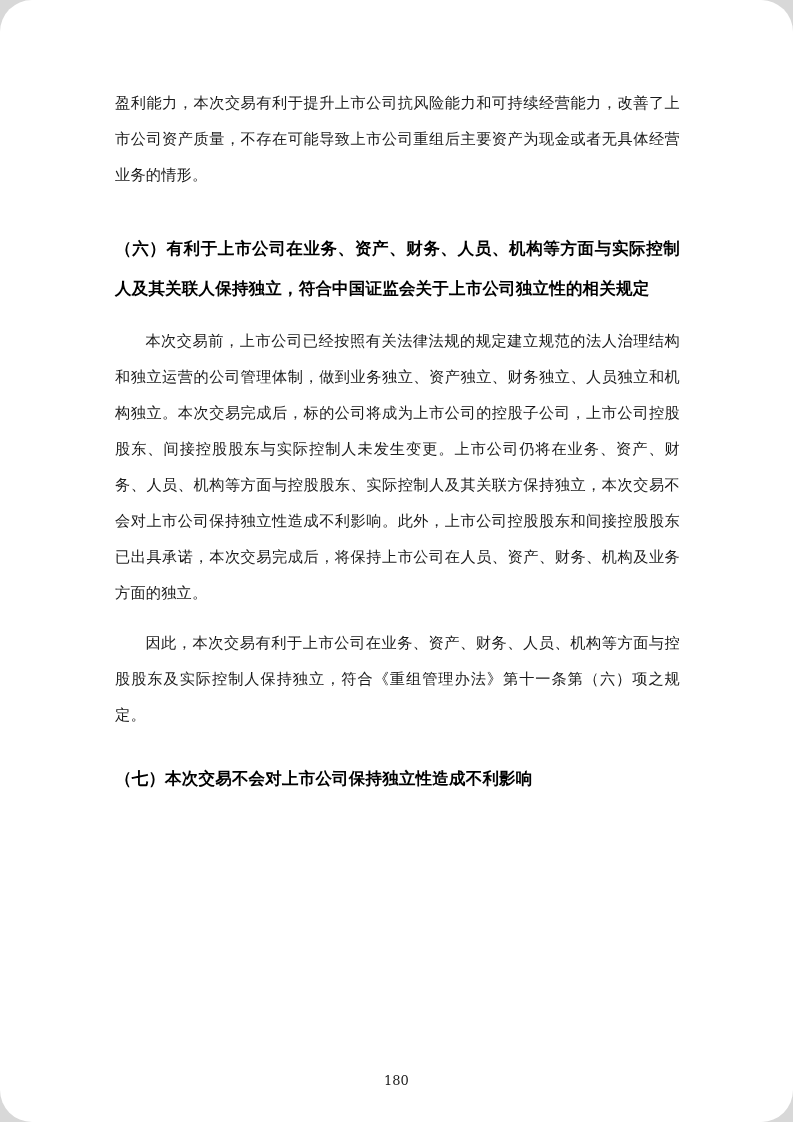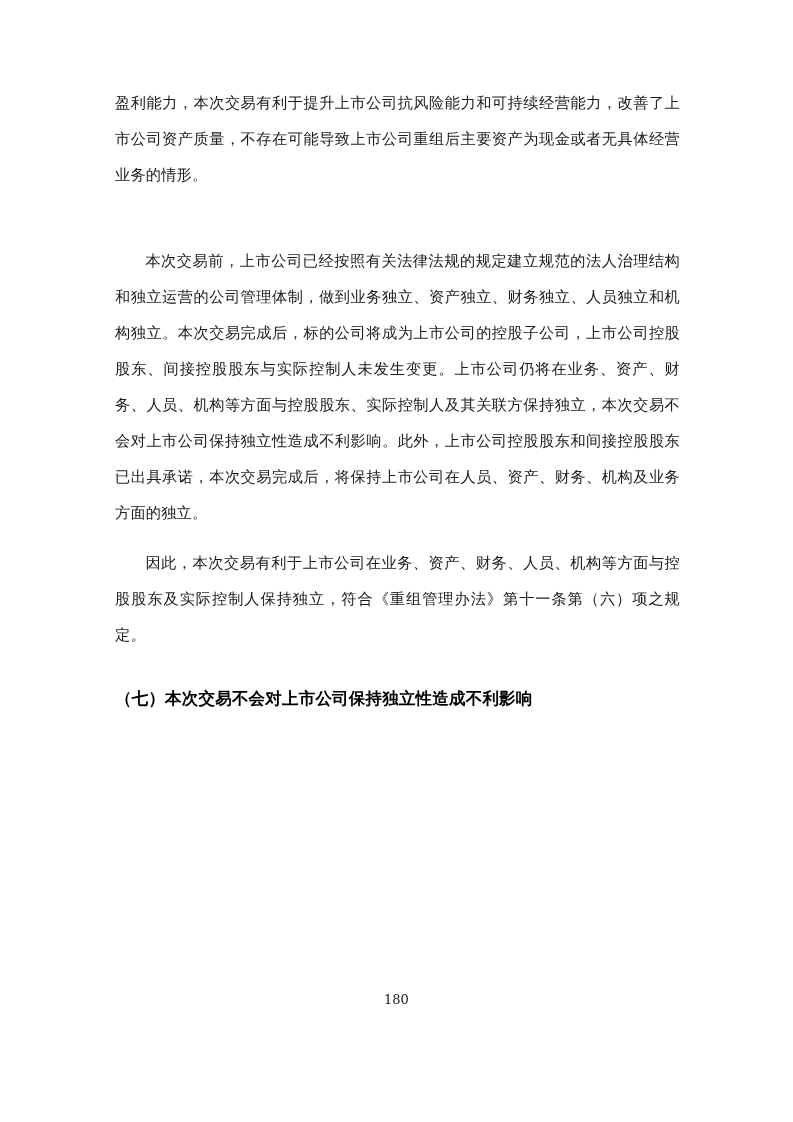--- a/index.html
+++ b/index.html
@@ -8,20 +8,21 @@
     background: #d8d8d8;
   }
   .page {
     position: relative;
     width: 793px;
     height: 1122px;
     margin: 0 auto;
     background: #ffffff;
     box-sizing: border-box;
     overflow: hidden;
+    border-radius: 32px;
   }
   .content {
     position: absolute;
     left: 115px;
     top: 85px;
     width: 565px;
   }
   .para {
     font-family: "DejaVu Serif", "Liberation Serif", serif;
     font-size: 15.2px;
@@ -46,40 +47,41 @@
     margin: 0;
     letter-spacing: 0.2px;
   }
   .gap-sm { height: 14px; }
   .gap-md { height: 22px; }
   .gap-lg { height: 26px; }
   .page-number {
     position: absolute;
     left: 0;
     right: 0;
-    top: 992px;
+    top: 1073px;
     text-align: center;
     font-family: "DejaVu Serif", "Liberation Serif", serif;
     font-size: 13px;
     color: #1a1a1a;
   }
 </style>
 </head>
 <body>
 
 <div class="page">
   <div class="content">
 
     <p class="para">盈利能力，本次交易有利于提升上市公司抗风险能力和可持续经营能力，改善了上市公司资产质量，不存在可能导致上市公司重组后主要资产为现金或者无具体经营业务的情形。</p>
 
     <div class="gap-sm"></div>
 
 
     <div class="gap-md"></div>
 
+    <h2 class="heading">（六）有利于上市公司在业务、资产、财务、人员、机构等方面与实际控制人及其关联人保持独立，符合中国证监会关于上市公司独立性的相关规定</h2>
 
     <div class="gap-sm"></div>
 
     <p class="para indent">本次交易前，上市公司已经按照有关法律法规的规定建立规范的法人治理结构和独立运营的公司管理体制，做到业务独立、资产独立、财务独立、人员独立和机构独立。本次交易完成后，标的公司将成为上市公司的控股子公司，上市公司控股股东、间接控股股东与实际控制人未发生变更。上市公司仍将在业务、资产、财务、人员、机构等方面与控股股东、实际控制人及其关联方保持独立，本次交易不会对上市公司保持独立性造成不利影响。此外，上市公司控股股东和间接控股股东已出具承诺，本次交易完成后，将保持上市公司在人员、资产、财务、机构及业务方面的独立。</p>
 
     <div class="gap-sm"></div>
 
     <p class="para indent">因此，本次交易有利于上市公司在业务、资产、财务、人员、机构等方面与控股股东及实际控制人保持独立，符合《重组管理办法》第十一条第（六）项之规定。</p>
 
     <div class="gap-lg"></div>

